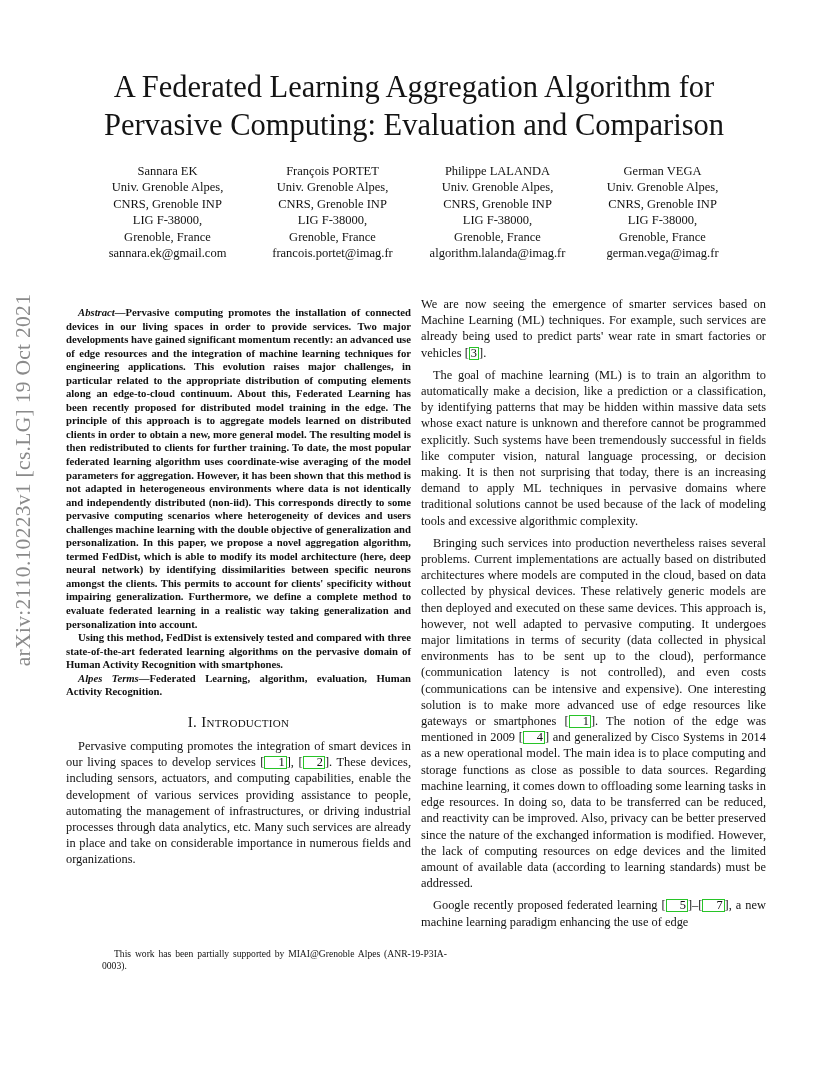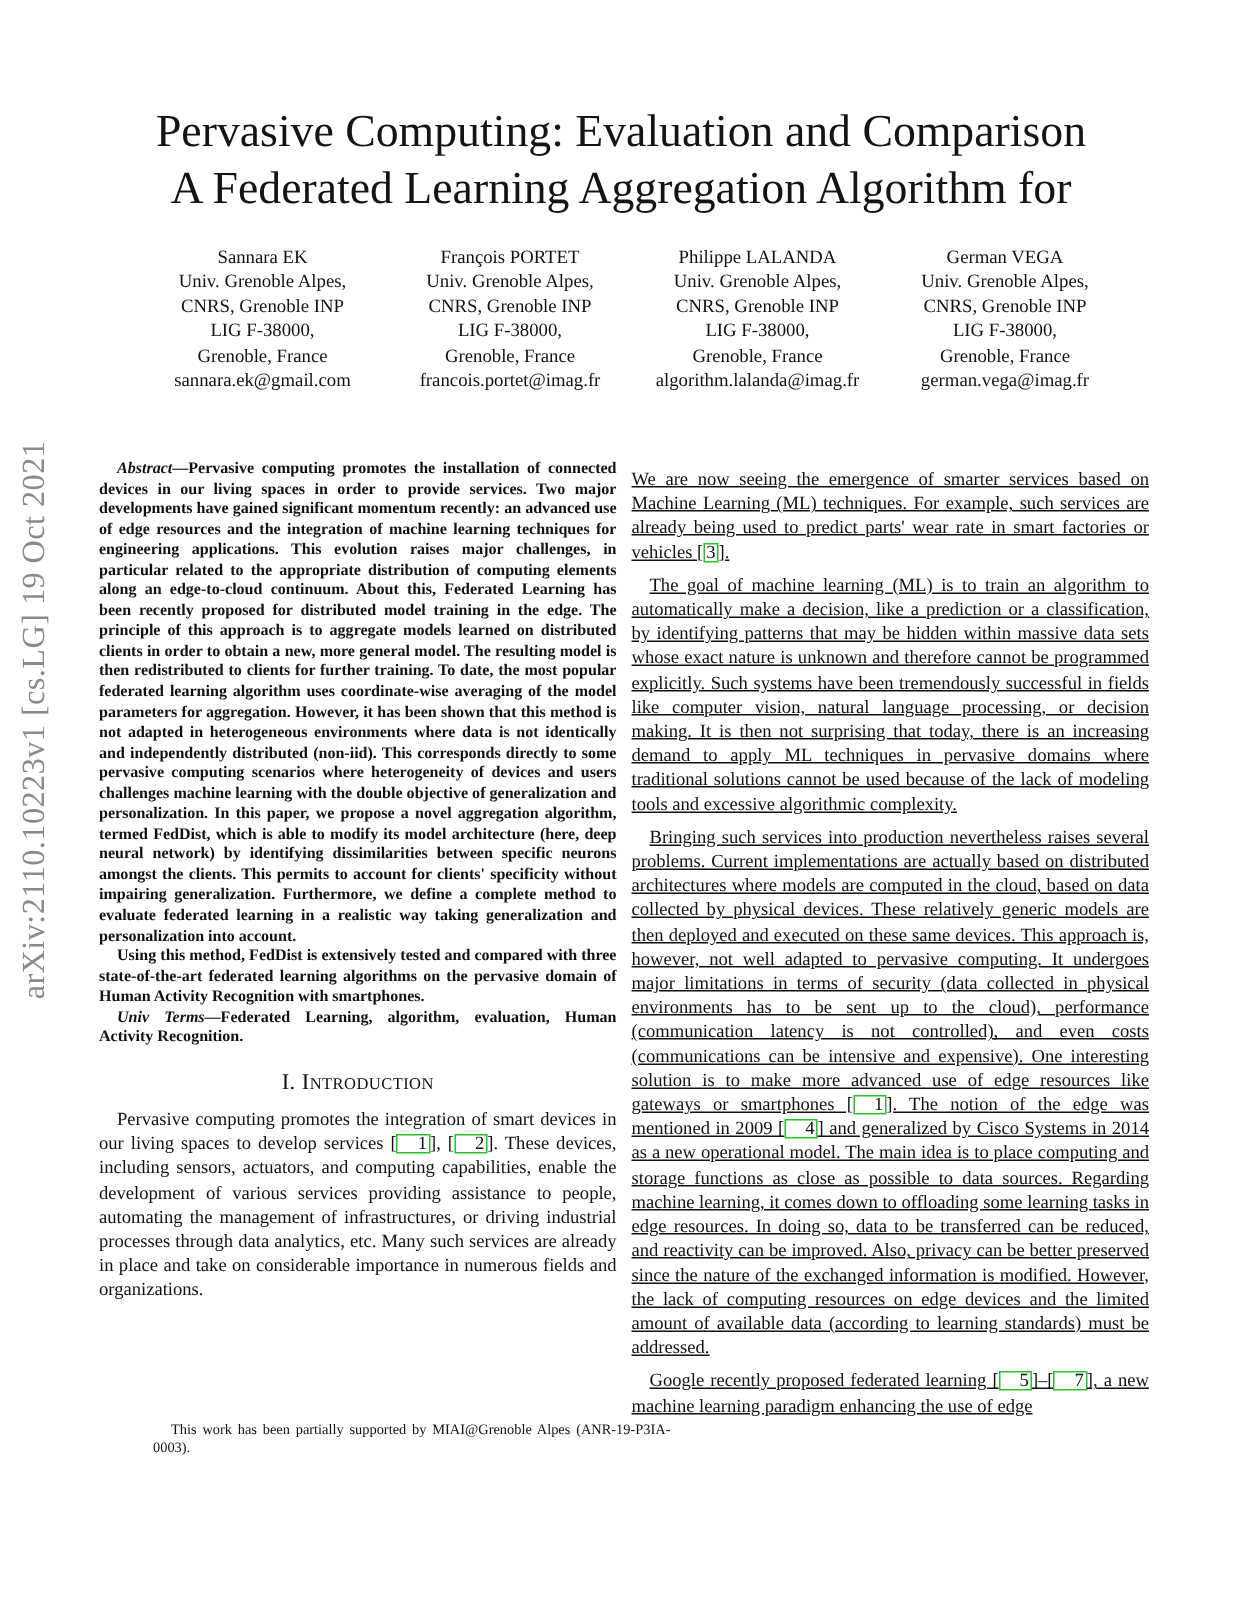--- a/index.html
+++ b/index.html
@@ -1,45 +1,45 @@
 <!DOCTYPE html>
 <html><head>
 <meta charset="utf-8">
 <style>
   html, body { margin: 0; padding: 0; background: #ffffff; }
   body { width: 828px; height: 1072px; position: relative; overflow: hidden;
          font-family: "Liberation Serif", "DejaVu Serif", serif; color: #111; }
   .title { position: absolute; top: 68px; left: 0; width: 828px; text-align: center;
            font-size: 30.5px; line-height: 38px; color: #141414; }
-  .authors { position: absolute; top: 163px; left: 85px; width: 675px; display: flex; justify-content: center; }
+  .authors { position: absolute; top: 163px; left: 85px; width: 675px; display: flex; justify-content: flex-start; }
   .author { width: 165px; text-align: center; font-size: 12.5px; line-height: 16.4px; }
   .arxiv { position: absolute; left: 23px; top: 480px; transform: translate(-50%, -50%) rotate(-90deg);
            white-space: nowrap; font-size: 21.5px; color: #8a8a8a; letter-spacing: 0.3px; }
   .col { position: absolute; width: 345px; font-size: 12.4px; line-height: 16.2px; text-align: justify; }
   .col-left { left: 66px; top: 306px; }
-  .col-right { left: 421px; top: 311px; text-decoration: underline; }
+  .col-right { left: 421px; top: 296px; }
   .abstract { font-weight: bold; font-size: 10.7px; line-height: 13.55px; hyphens: auto; }
   .abstract p { margin: 0; text-indent: 12px; }
   .abstract em { font-style: italic; }
   .section-h { text-align: center; font-size: 15px; margin: 15px 0 8px 0; letter-spacing: 0.3px; }
   .section-h .sc { font-variant: small-caps; }
   .para { margin: 0 0 6px 0; text-indent: 12px; }
   .para.noindent { text-indent: 0; }
   .cite { display: inline-block; border: 1px solid #27c427; padding: 0 1px; line-height: 11px; }
   .footnote { position: absolute; left: 66px; top: 948px; width: 345px; font-size: 9.6px; line-height: 12px;
               text-align: justify; text-indent: 12px; margin-left: 36px; }
 </style>
 </head>
 <body>
 
 <div class="arxiv">arXiv:2110.10223v1  [cs.LG]  19 Oct 2021</div>
 
 <div class="title">
+  <div>A Federated Learning Aggregation Algorithm for</div>
   <div>Pervasive Computing: Evaluation and Comparison</div>
-  <div>A Federated Learning Aggregation Algorithm for</div>
 </div>
 
 <div class="authors">
   <div class="author">
     <div>Sannara EK</div>
     <div>Univ. Grenoble Alpes,</div>
     <div>CNRS, Grenoble INP</div>
     <div>LIG F-38000,</div>
     <div>Grenoble, France</div>
     <div>sannara.ek@gmail.com</div>
@@ -67,21 +67,21 @@
     <div>LIG F-38000,</div>
     <div>Grenoble, France</div>
     <div>german.vega@imag.fr</div>
   </div>
 </div>
 
 <div class="col col-left">
   <div class="abstract">
     <p><em>Abstract</em><span>—Pervasive computing promotes the installation of connected devices in our living spaces in order to provide services. Two major developments have gained significant momentum recently: an advanced use of edge resources and the integration of machine learning techniques for engineering applications. This evolution raises major challenges, in particular related to the appropriate distribution of computing elements along an edge-to-cloud continuum. About this, Federated Learning has been recently proposed for distributed model training in the edge. The principle of this approach is to aggregate models learned on distributed clients in order to obtain a new, more general model. The resulting model is then redistributed to clients for further training. To date, the most popular federated learning algorithm uses coordinate-wise averaging of the model parameters for aggregation. However, it has been shown that this method is not adapted in heterogeneous environments where data is not identically and independently distributed (non-iid). This corresponds directly to some pervasive computing scenarios where heterogeneity of devices and users challenges machine learning with the double objective of generalization and personalization. In this paper, we propose a novel aggregation algorithm, termed FedDist, which is able to modify its model architecture (here, deep neural network) by identifying dissimilarities between specific neurons amongst the clients. This permits to account for clients' specificity without impairing generalization. Furthermore, we define a complete method to evaluate federated learning in a realistic way taking generalization and personalization into account.</span></p>
     <p>Using this method, FedDist is extensively tested and compared with three state-of-the-art federated learning algorithms on the pervasive domain of Human Activity Recognition with smartphones.</p>
-    <p><em>Univ Terms</em><span>—Federated Learning, algorithm, evaluation, Human Activity Recognition.</span></p>
+    <p><em>Alpes Terms</em><span>—Federated Learning, algorithm, evaluation, Human Activity Recognition.</span></p>
   </div>
 
   <div class="section-h">
     <span>I.</span>
     <span class="sc">Introduction</span>
   </div>
 
   <p class="para"><span>Pervasive computing promotes the integration of smart devices in our living spaces to develop services </span>[<span class="cite">1</span><span>], [</span><span class="cite">2</span><span>]. These devices, including sensors, actuators, and computing capabilities, enable the development of various services providing assistance to people, automating the management of infrastructures, or driving industrial processes through data analytics, etc. Many such services are already in place and take on considerable importance in numerous fields and organizations.</span></p>
 </div>
 

